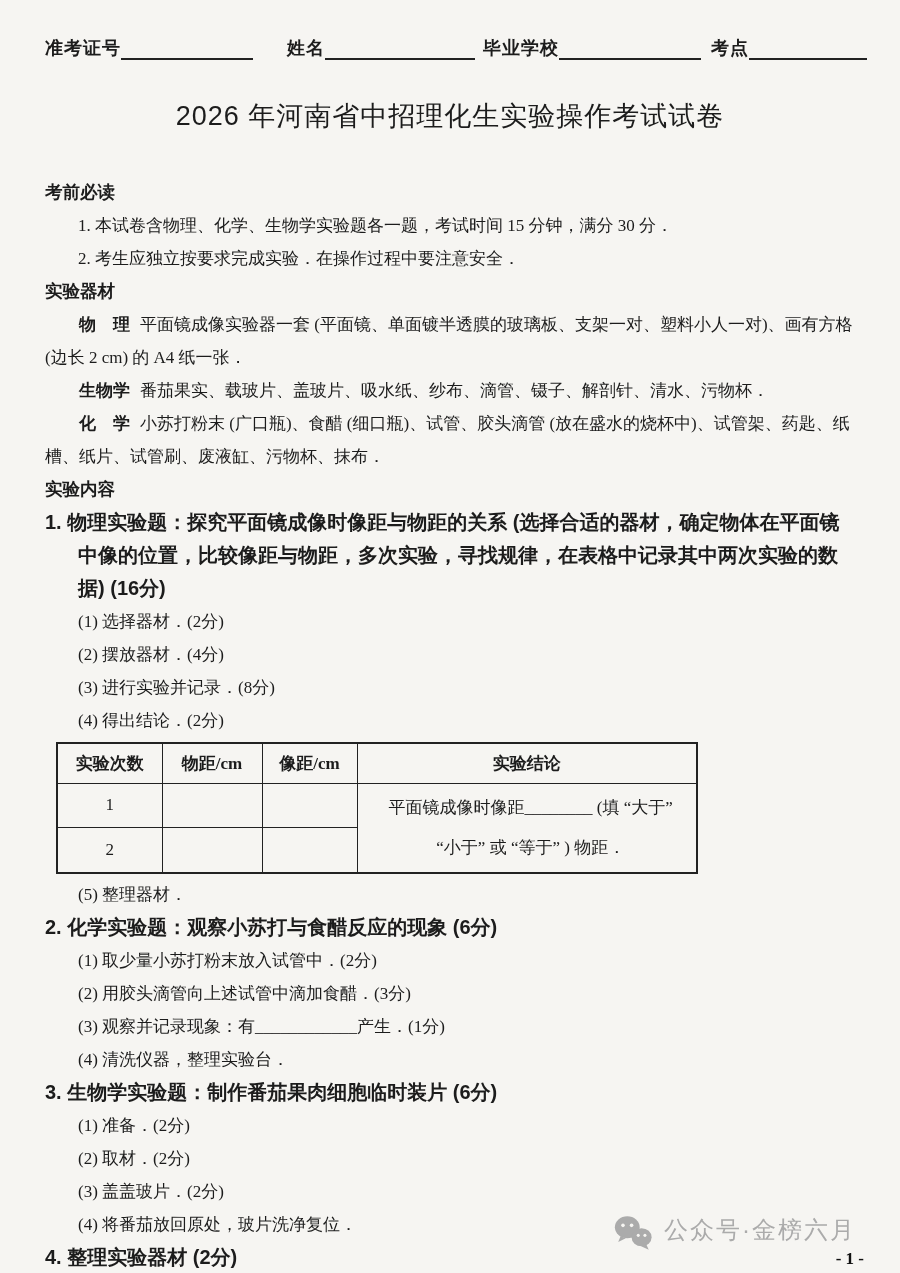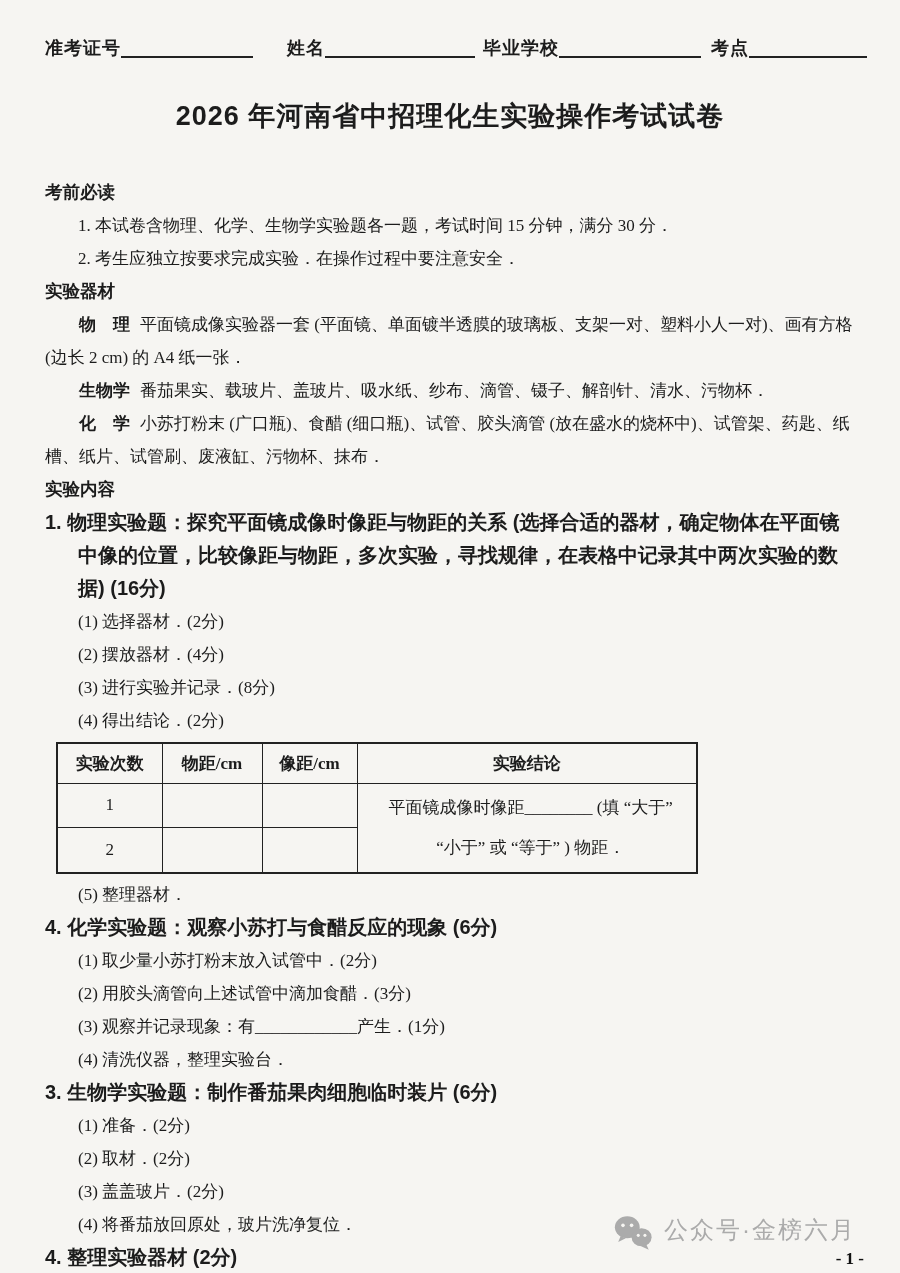--- a/index.html
+++ b/index.html
@@ -18,40 +18,40 @@
   }
   
   .id-row {
     display: flex;
     align-items: flex-end;
     font-size: 18px;
     font-weight: 600;
     height: 30px;
     white-space: nowrap;
   }
-  .id-field { display: flex; }
+  .id-field { display: flex; align-items: flex-end; }
   .id-label { letter-spacing: 1px; }
   .blank {
     display: inline-block;
     border-bottom: 2px solid #222;
     height: 22px;
   }
   .blank.w1 { width: 132px; }
   .blank.w2 { width: 150px; }
   .blank.w3 { width: 142px; }
   .blank.w4 { width: 118px; }
   .gap1 { margin-right: 34px; }
   .gap2 { margin-right: 8px; }
   .gap3 { margin-right: 10px; }
   
   h1.title {
     margin: 38px 0 8px 0;
     text-align: center;
     font-size: 27px;
-    font-weight: bold;
+    font-weight: normal;
     font-family: "Liberation Sans", "DejaVu Sans", sans-serif;
     letter-spacing: 1px;
   }
   
   .sec-head {
     margin: 0;
     font-size: 17.5px;
     font-weight: bold;
     font-family: "Liberation Sans", "DejaVu Sans", sans-serif;
     line-height: 33px;
@@ -198,21 +198,21 @@
         <tr>
           <td>2</td>
           <td></td>
           <td></td>
         </tr>
       </tbody>
     </table>
 
     <p class="step">(5) 整理器材．</p>
 
-    <p class="q-head">4. 化学实验题：观察小苏打与食醋反应的现象 (6分)</p>
+    <p class="q-head">2. 化学实验题：观察小苏打与食醋反应的现象 (6分)</p>
     <p class="step">(1) 取少量小苏打粉末放入试管中．(2分)</p>
     <p class="step">(2) 用胶头滴管向上述试管中滴加食醋．(3分)</p>
     <p class="step">(3) 观察并记录现象：有____________产生．(1分)</p>
     <p class="step">(4) 清洗仪器，整理实验台．</p>
 
     <p class="q-head">3. 生物学实验题：制作番茄果肉细胞临时装片 (6分)</p>
     <p class="step">(1) 准备．(2分)</p>
     <p class="step">(2) 取材．(2分)</p>
     <p class="step">(3) 盖盖玻片．(2分)</p>
     <p class="step">(4) 将番茄放回原处，玻片洗净复位．</p>

